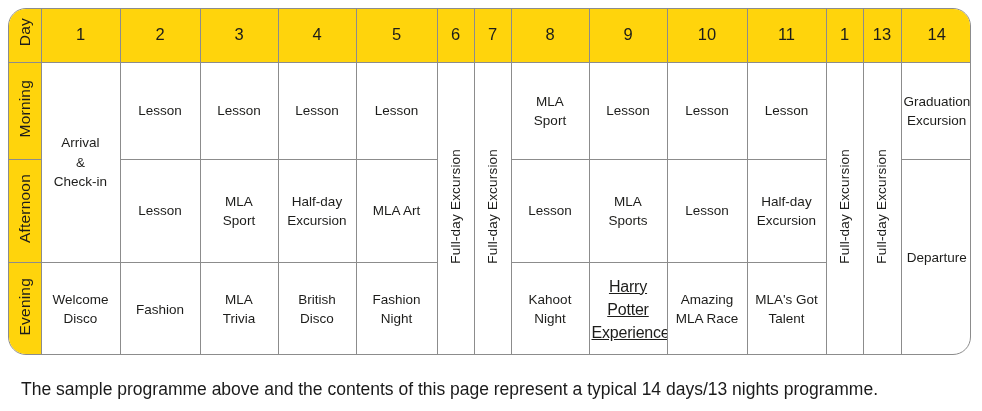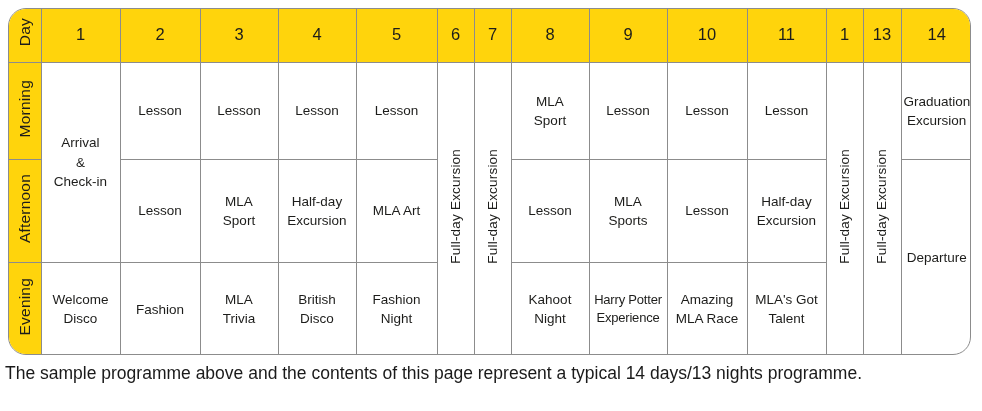--- a/index.html
+++ b/index.html
@@ -28,26 +28,26 @@
   .lab{border-left:none;}
   .lastcol{border-right:none;}
   .spanbot{border-bottom:none;}
   .vtext{
     display:inline-block;writing-mode:vertical-rl;transform:rotate(180deg);
     white-space:nowrap;letter-spacing:0.2px;
   }
   .rowlab .vtext{font-size:15.5px;}
   .corner .vtext{font-size:15.5px;}
   .vcell .vtext{font-size:13.5px;}
-  .hp{font-size:13px;letter-spacing:-0.2px;}
+  .hp{font-size:16px;letter-spacing:-0.2px;text-decoration:underline;}
   .footer{
     position:absolute;left:5px;top:362px;width:972px;
     font-size:17.5px;line-height:23px;color:#1a1a1a;
   }
-  .footer p{margin:0;}
+  .footer p{margin:16px;}
 </style>
 </head>
 <body>
 
 <div class="table-wrap">
   <table>
     <colgroup>
       <col style="width:32px">
         <col style="width:79px">
         <col style="width:80px">

